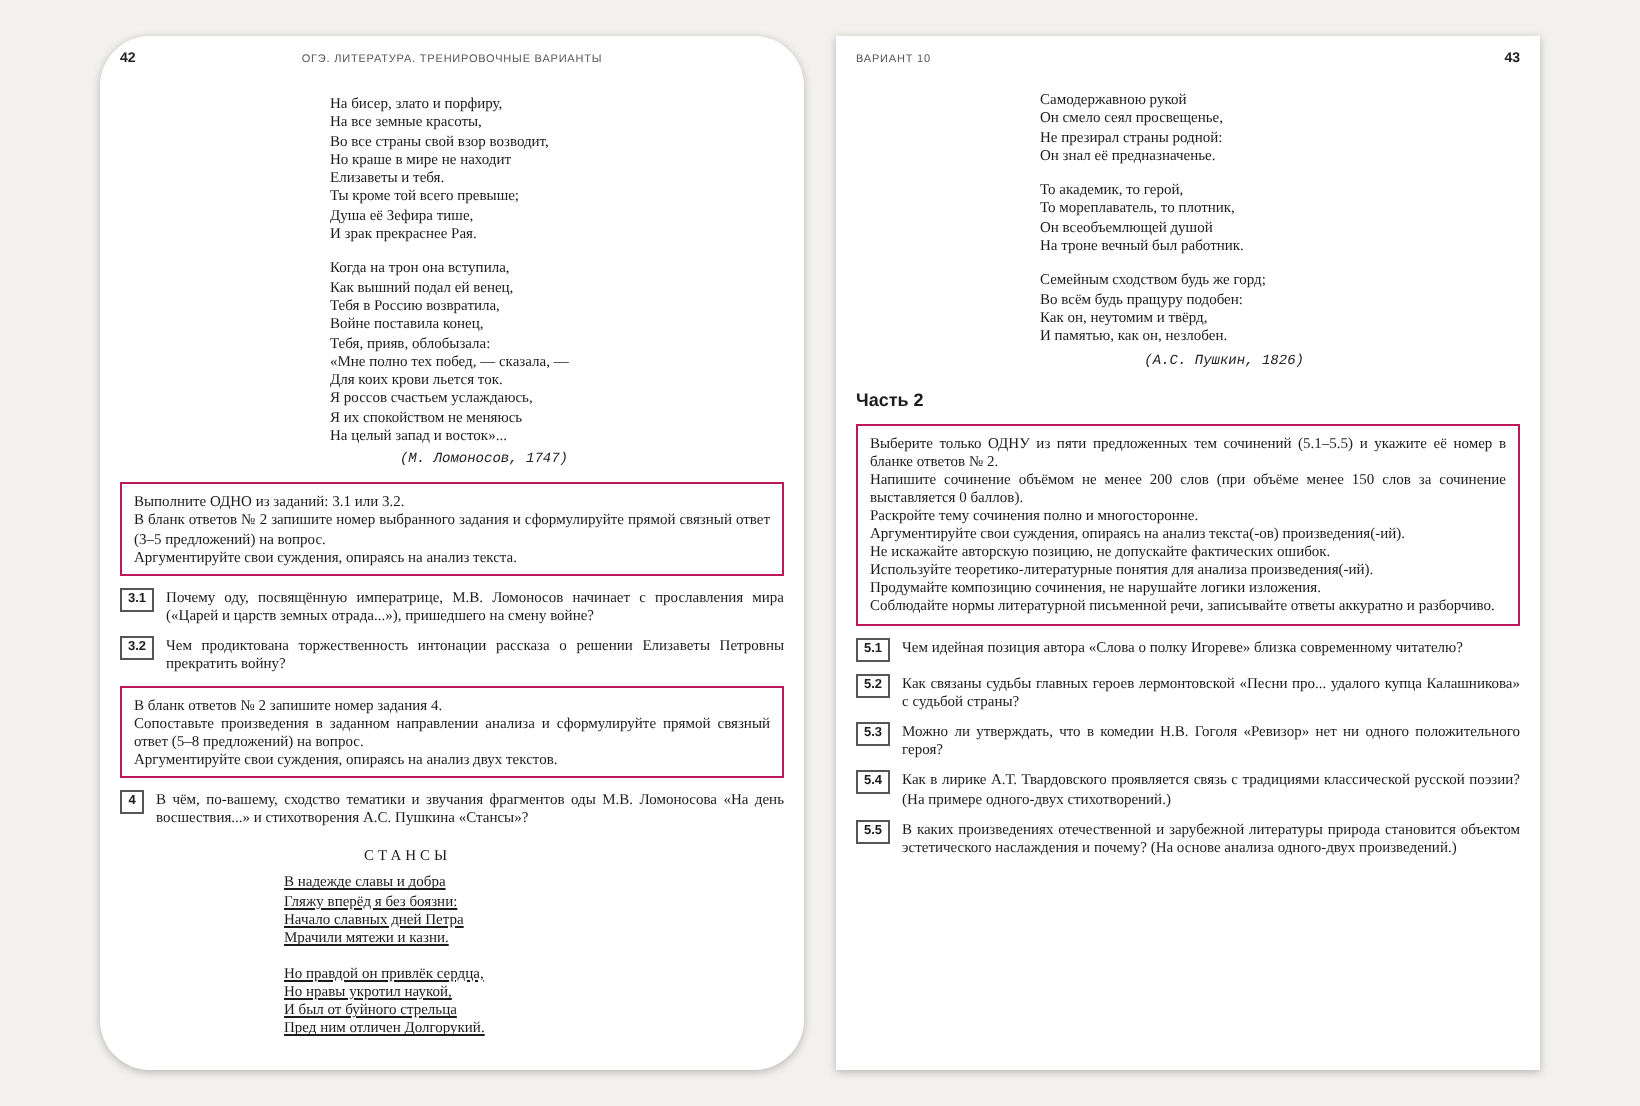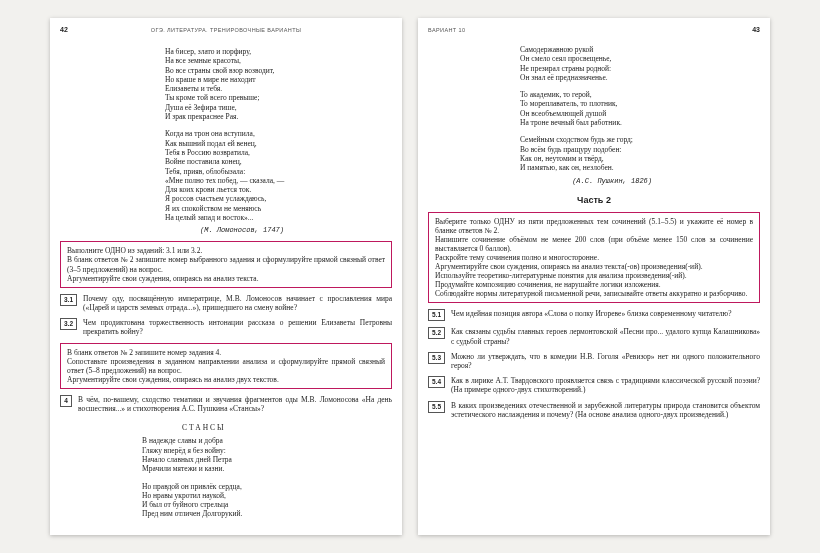--- a/index.html
+++ b/index.html
@@ -4,55 +4,55 @@
 <style>
   * { margin:0; padding:0; box-sizing:border-box; }
   html,body { width:820px; height:553px; }
   body { background:#f2f1ee; font-family:"Liberation Serif", serif; color:#1c1c1c; }
   .spread { position:relative; width:820px; height:553px; overflow:hidden; }
   .page {
     position:absolute; top:18px; width:352px; height:517px;
     background:#ffffff; box-shadow:0 1px 4px rgba(0,0,0,.25);
     padding:8px 10px;
   }
-  .page-left  { left:50px; }
+  .page-left  { left:50px;border-radius:25px; }
   .page-right { left:418px; }
 
   .running-head { display:flex; align-items:baseline; margin-bottom:9px;
     font-family:"Liberation Sans", sans-serif; }
   .pagenum { font-weight:bold; font-size:7px; color:#222; width:30px; }
   .pagenum.right { text-align:right; }
   .head-title { flex:1; font-size:5.5px; letter-spacing:.4px; color:#555; }
   .head-title.center { text-align:center; }
   .head-spacer { width:30px; }
 
   .poem { font-size:7.5px; line-height:9.3px; }
   .poem-line { white-space:nowrap; }
   .poem-line:empty { height:8px; }
   .ode   { margin-left:105px; margin-top:14px; }
   .rpoem { margin-left:92px;  margin-top:12px; }
-  .stansy-poem { margin-left:82px; }
+  .stansy-poem { margin-left:82px;text-decoration:underline; }
 
   .attribution { width:224px; text-align:right; font-style:italic; font-size:7px;
     margin:4px 0 7px; color:#222;font-family:Liberation Mono, monospace; }
 
   .instruction-box { border:1px solid #be185d; padding:4px 6px; margin:6px 0; }
   .box-par { font-size:7.5px; line-height:9.1px; text-align:justify; }
 
   .task-list { margin:6px 0; }
   .task-row { display:flex; gap:6px; margin:6px 0; }
   .task-num { border:1px solid #555; font-family:"Liberation Sans", sans-serif;
     font-weight:bold; font-size:6.5px; line-height:8px; padding:1px 3px;
     height:fit-content; min-width:12px; text-align:center; flex-shrink:0; }
   .task-text { flex:1; font-size:7.5px; line-height:9.2px; text-align:justify; }
 
   .stansy-block { margin-top:10px; }
   .stansy-title { font-size:7.5px; letter-spacing:2px; margin:0 0 4px 122px; }
 
-  .part-title { text-align:center; font-family:"Liberation Sans", sans-serif;
+  .part-title { font-family:"Liberation Sans", sans-serif;
     font-weight:bold; font-size:9px; margin:10px 0 7px; }
 </style>
 </head>
 <body>
 
 <div class="spread">
 
   <div class="page page-left">
     <div class="running-head">
       <span class="pagenum">42</span>
@@ -117,21 +117,21 @@
           <span class="task-num">4</span>
           <span class="task-text">В чём, по-вашему, сходство тематики и звучания фрагментов оды М.В. Ломоносова «На день восшествия...» и стихотворения А.С. Пушкина «Стансы»?</span>
         </div>
       </div>
 
     <div class="stansy-block">
       <div class="stansy-title">СТАНСЫ</div>
       <div class="poem stansy-poem">
 
       <div class="poem-line">В надежде славы и добра</div>
-          <div class="poem-line">Гляжу вперёд я без войну:</div>
+          <div class="poem-line">Гляжу вперёд я без боязни:</div>
           <div class="poem-line">Начало славных дней Петра</div>
           <div class="poem-line">Мрачили мятежи и казни.</div>
           <div class="poem-line"></div>
           <div class="poem-line">Но правдой он привлёк сердца,</div>
           <div class="poem-line">Но нравы укротил наукой,</div>
           <div class="poem-line">И был от буйного стрельца</div>
           <div class="poem-line">Пред ним отличен Долгорукий.</div>
         </div>
     </div>
   </div>
@@ -162,20 +162,21 @@
     <div class="attribution">(А.С. Пушкин, 1826)</div>
 
     <div class="part-title">Часть 2</div>
 
     <div class="instruction-box">
 
     <div class="box-par">Выберите только ОДНУ из пяти предложенных тем сочинений (5.1–5.5) и укажите её номер в бланке ответов № 2.</div>
         <div class="box-par">Напишите сочинение объёмом не менее 200 слов (при объёме менее 150 слов за сочинение выставляется 0 баллов).</div>
         <div class="box-par">Раскройте тему сочинения полно и многосторонне.</div>
         <div class="box-par">Аргументируйте свои суждения, опираясь на анализ текста(-ов) произведения(-ий).</div>
+        <div class="box-par">Не искажайте авторскую позицию, не допускайте фактических ошибок.</div>
         <div class="box-par">Используйте теоретико-литературные понятия для анализа произведения(-ий).</div>
         <div class="box-par">Продумайте композицию сочинения, не нарушайте логики изложения.</div>
         <div class="box-par">Соблюдайте нормы литературной письменной речи, записывайте ответы аккуратно и разборчиво.</div>
       </div>
 
     <div class="task-list">
 
         <div class="task-row">
           <span class="task-num">5.1</span>
           <span class="task-text">Чем идейная позиция автора «Слова о полку Игореве» близка современному читателю?</span>

